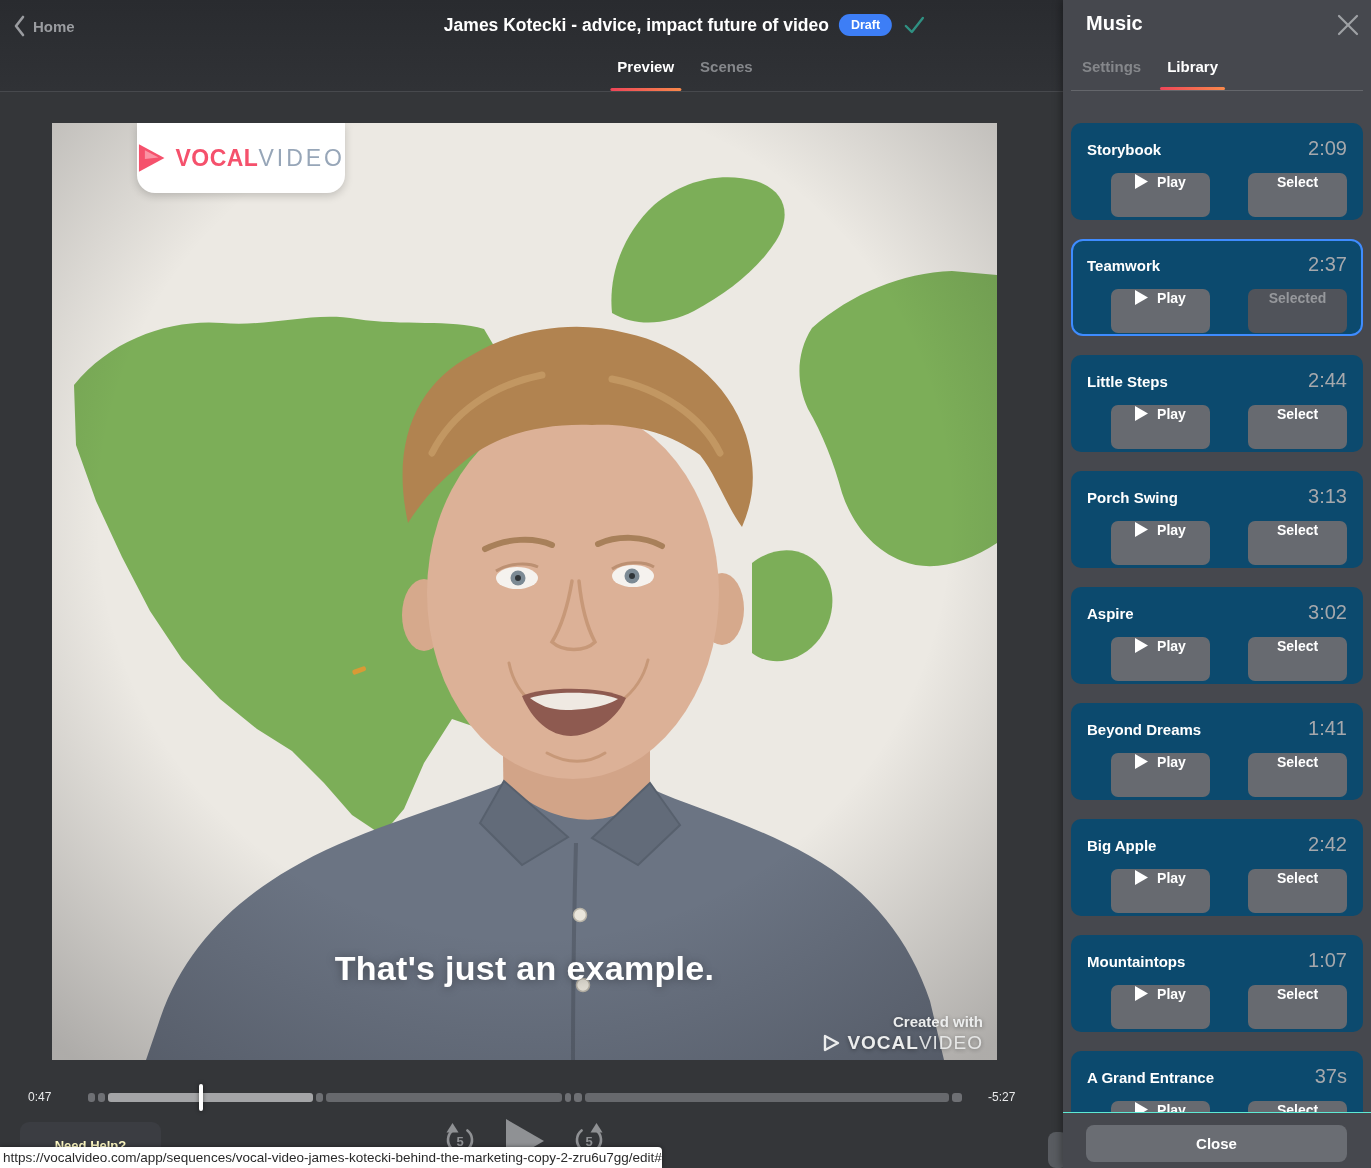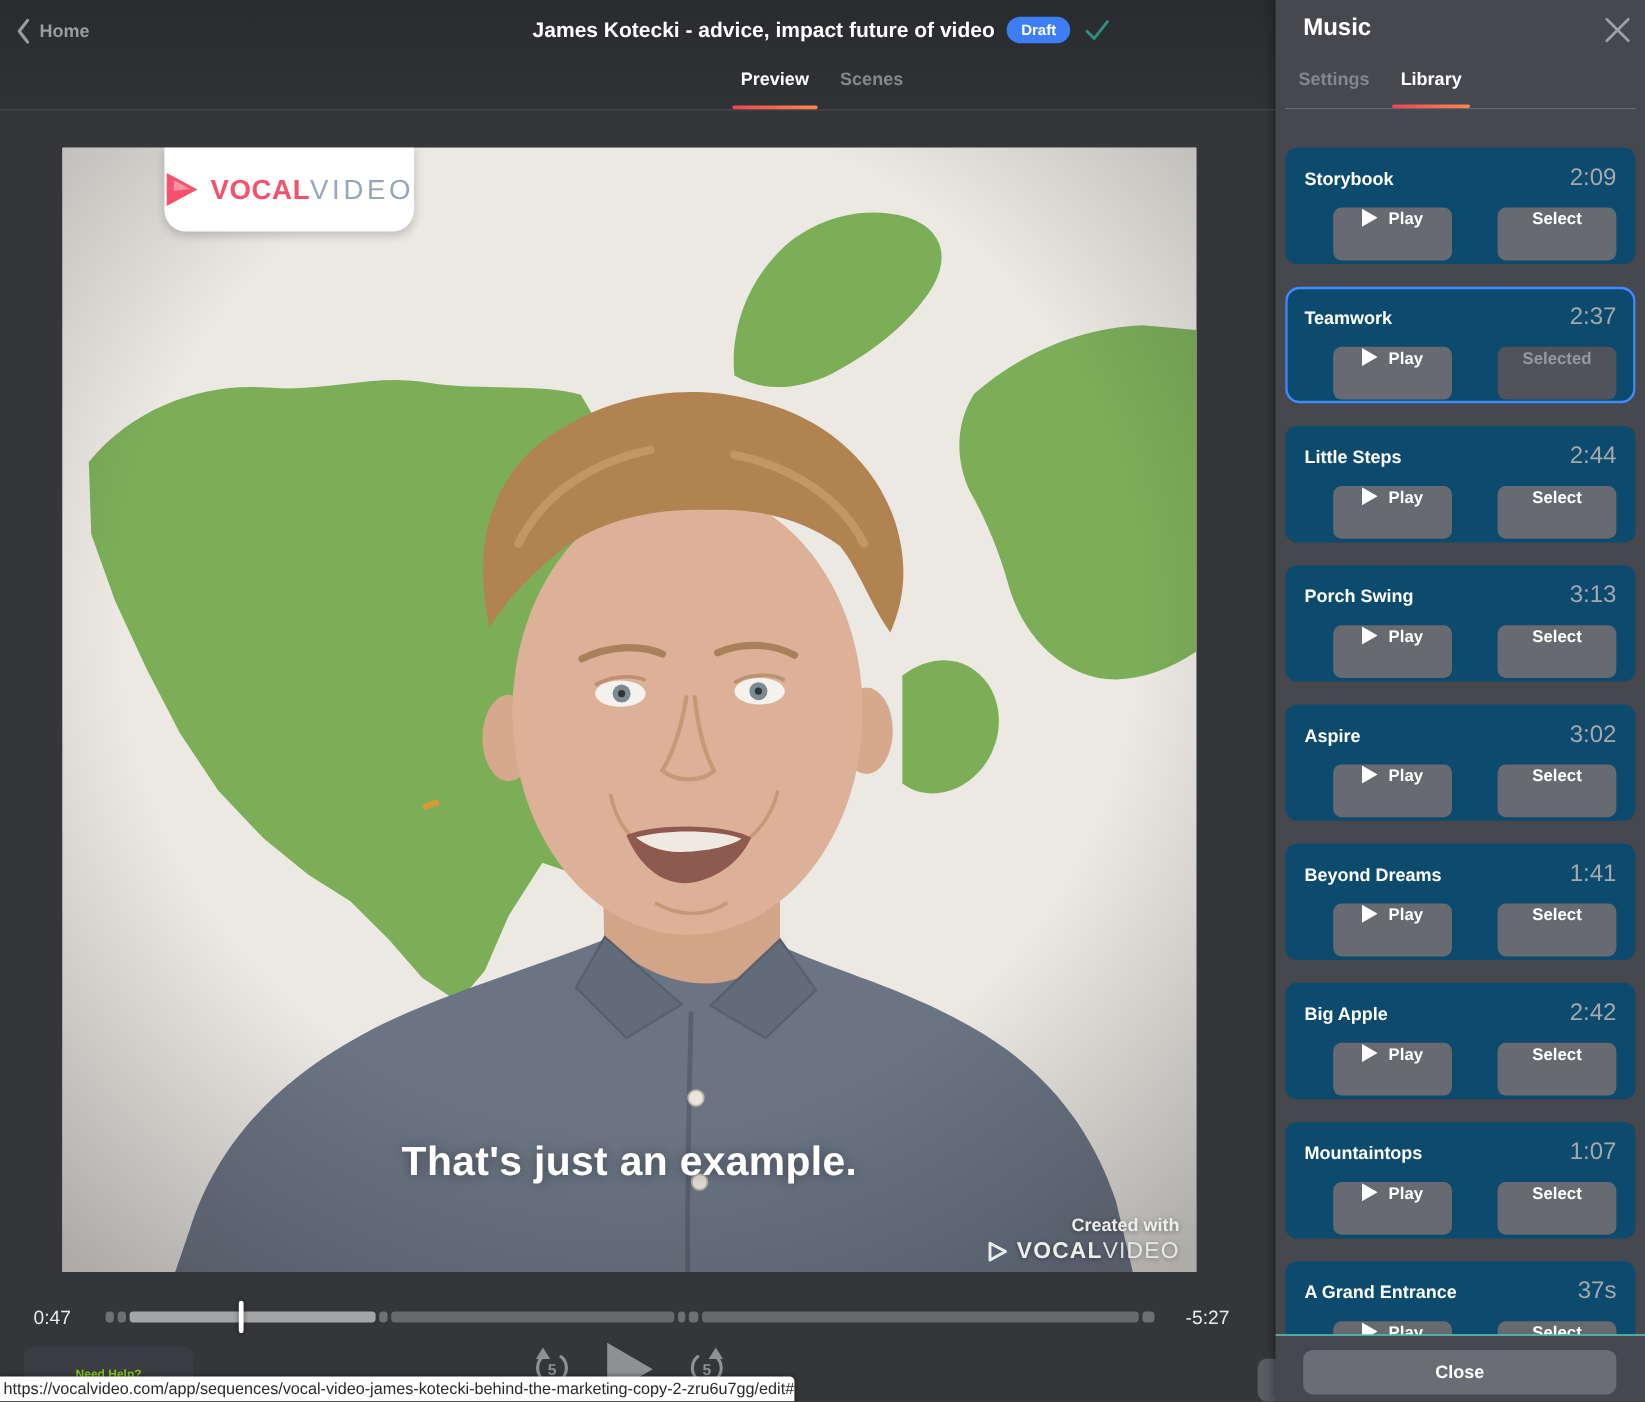--- a/index.html
+++ b/index.html
@@ -40,40 +40,40 @@
   .watermark{position:absolute;right:14px;bottom:6px;text-align:right;
     color:#eceded;text-shadow:0 1px 4px rgba(0,0,0,.4);}
   .wm-line1{font-size:15px;font-weight:700;}
   .wm-line2{display:flex;align-items:center;gap:7px;justify-content:flex-end;margin-top:2px;
     font-size:19px;letter-spacing:1px;}
   .wm-line2 .vocal{font-weight:800;}
   .wm-line2 .video{font-weight:400;opacity:.9;}
 
   
   .time-elapsed,.time-remaining{position:absolute;top:1090px;color:#e9eaeb;
-    font-size:16px;font-weight:500;z-index:2;}
+    font-size:12px;font-weight:500;z-index:2;}
   .time-elapsed{left:28px;}
   .time-remaining{left:988px;}
   .timeline-track{position:absolute;left:88px;top:1093px;height:9px;display:flex;z-index:2;}
   .tl-seg,.tl-dot{height:9px;border-radius:3px;background:#67696d;margin-right:3px;position:relative;}
   .tl-dot{background:#6e7074;}
   .tl-seg.active{background:#a4a5a7;}
   .playhead{position:absolute;top:-9px;width:3.5px;height:27px;border-radius:2px;background:#fff;
     box-shadow:0 0 4px rgba(0,0,0,.5);}
 
   
   .controls{position:absolute;left:0;top:1118px;width:1063px;z-index:1;}
   .ctrl{position:absolute;cursor:pointer;}
   .ctrl-rewind{left:443px;top:4px;}
   .ctrl-play{left:505px;top:0;}
   .ctrl-forward{left:572px;top:4px;}
 
   
   .need-help{position:absolute;left:20px;top:1122px;width:141px;height:46px;background:#3b3d42;
-    border:none;border-radius:9px;color:#84cc16;font-size:10px;font-weight:700;
+    border:none;border-radius:9px;color:#fef9c3;font-size:13px;font-weight:700;
     font-family:inherit;cursor:pointer;z-index:2;}
   .status-bar{position:absolute;left:0;top:1147px;width:659px;height:21px;background:#fff;
     color:#2a2a2a;font-size:13.5px;line-height:21px;padding-left:3px;white-space:nowrap;
     overflow:hidden;border-top-right-radius:4px;box-shadow:0 0 4px rgba(0,0,0,.45);z-index:6;}
   .partial-button{position:absolute;left:1048px;top:1132px;width:20px;height:36px;
     background:#595c61;border-radius:8px;z-index:4;}
 
   
   .music-panel{position:absolute;left:1063px;top:0;width:308px;height:1168px;background:#46484e;
     box-shadow:-2px 0 8px rgba(0,0,0,.35);z-index:5;}

